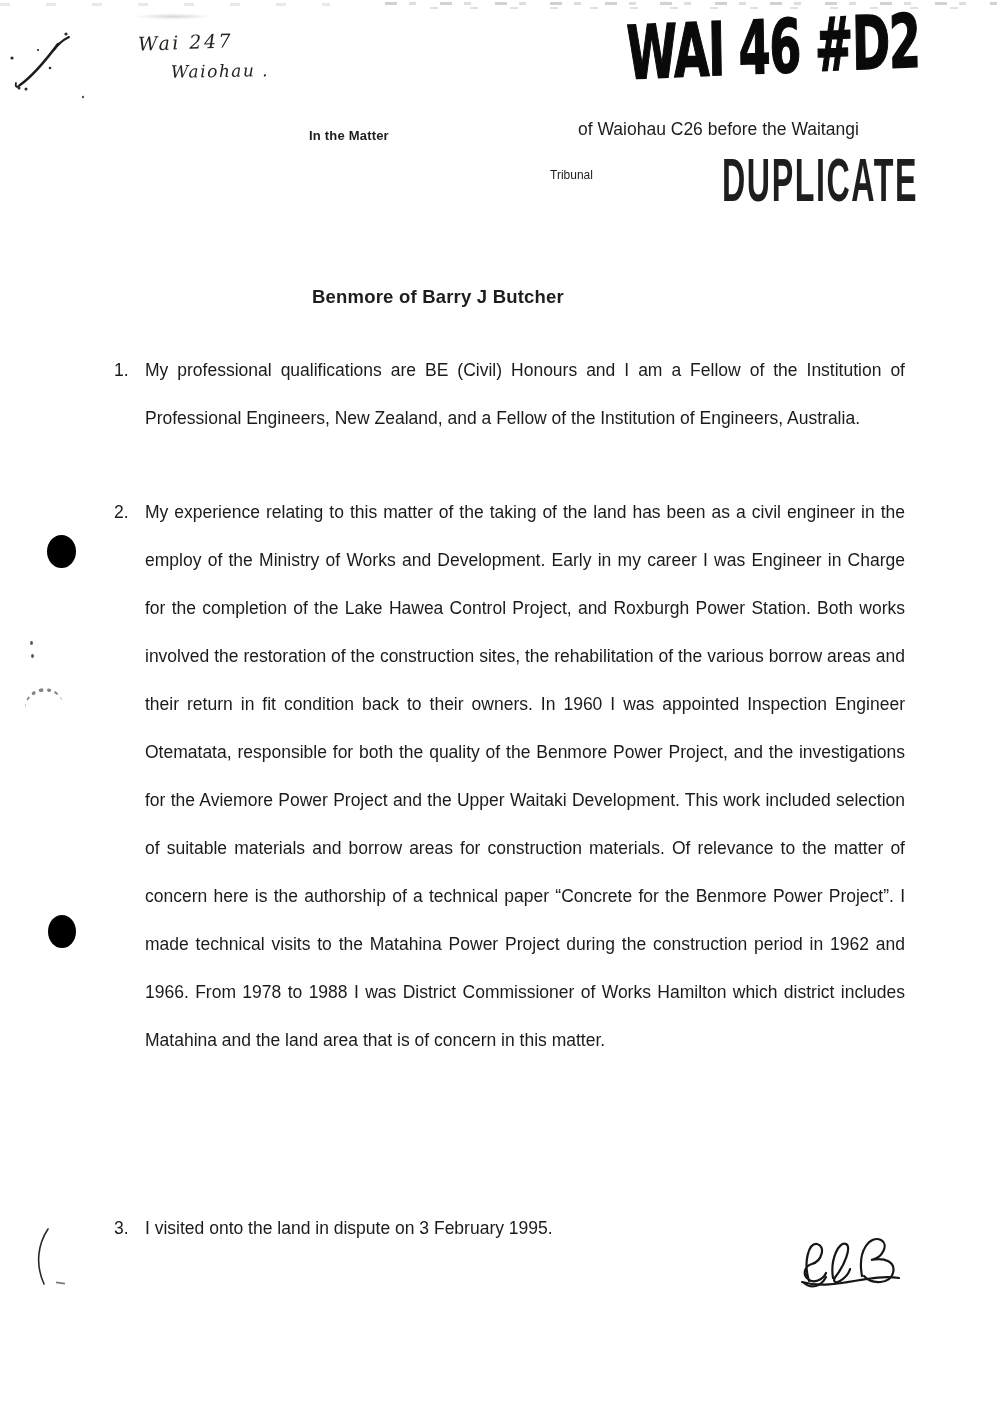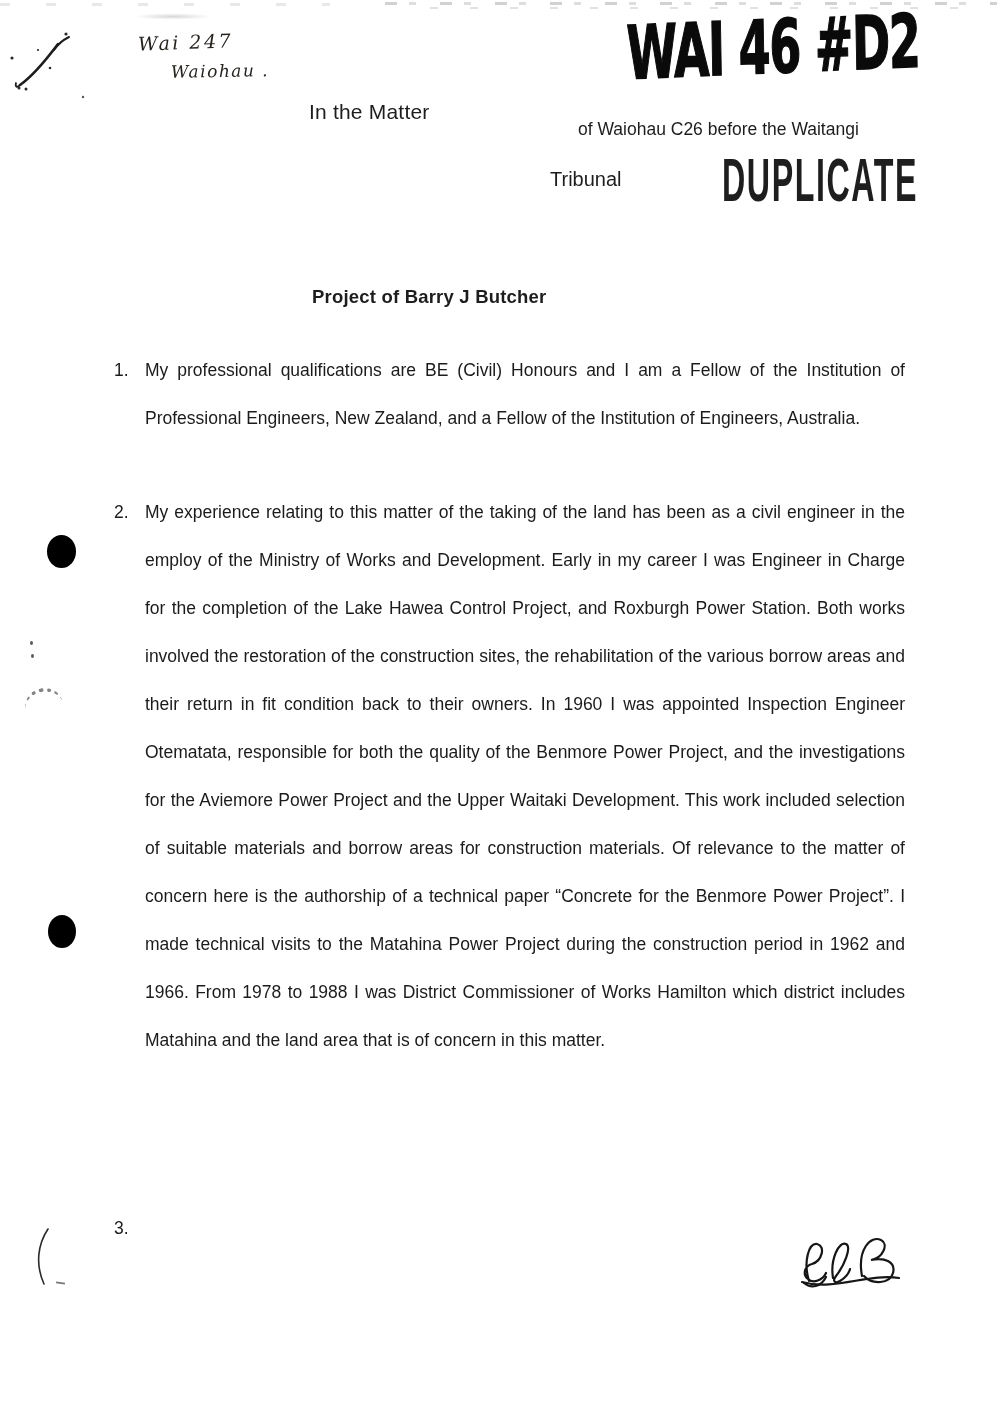--- a/index.html
+++ b/index.html
@@ -33,23 +33,23 @@
   
   .claim-mark{
     position:absolute;left:626px;top:16px;
     font-family:"DejaVu Sans",sans-serif;
     font-size:74px;font-weight:900;line-height:1;
     letter-spacing:-2px;white-space:nowrap;color:#0a0a0a;
     transform:scaleX(.62) rotate(-1.5deg);transform-origin:left top;
     -webkit-text-stroke:1.5px #0a0a0a;
   }
 
-  .matter-label{position:absolute;left:309px;top:100px;font-size:21px;font-weight:normal;letter-spacing:.2px;}
+  .matter-label{position:absolute;left:309px;top:128px;font-size:13px;font-weight:bold;letter-spacing:.2px;}
   .matter-1{position:absolute;left:578px;top:119px;font-size:17.5px;}
-  .matter-2{position:absolute;left:550px;top:168px;font-size:20px;}
+  .matter-2{position:absolute;left:550px;top:168px;font-size:12px;}
 
   
   .stamp{
     position:absolute;left:722px;top:149px;
     font-size:62px;font-weight:bold;line-height:1;
     letter-spacing:3px;white-space:nowrap;color:#1e1e1e;
     transform:scaleX(.52);transform-origin:left top;
   }
 
   .doc-title{position:absolute;left:312px;top:286px;font-size:18.5px;font-weight:bold;letter-spacing:.2px;}
@@ -112,34 +112,35 @@
   <div class="hw hw-1">Wai 247</div>
   <div class="hw hw-2">Waiohau .</div>
 
   <div class="claim-mark">WAI 46 #D2</div>
 
   <div class="matter-label">In the Matter</div>
   <div class="matter-1">of Waiohau C26 before the Waitangi</div>
   <div class="matter-2">Tribunal</div>
   <div class="stamp">DUPLICATE</div>
 
-  <div class="doc-title">Project of Barry J Butcher</div>
+  <div class="doc-title">Benmore of Barry J Butcher</div>
 
   <div class="para p1">
     <span class="pnum">1.</span>
     <span>My professional qualifications are BE (Civil) Honours and I am a Fellow of the Institution of Professional Engineers, New Zealand, and a Fellow of the Institution of Engineers, Australia.</span>
   </div>
 
   <div class="para p2">
     <span class="pnum">2.</span>
     <span>My experience relating to this matter of the taking of the land has been as a civil engineer in the employ of the Ministry of Works and Development. Early in my career I was Engineer in Charge for the completion of the Lake Hawea Control Project, and Roxburgh Power Station. Both works involved the restoration of the construction sites, the rehabilitation of the various borrow areas and their return in fit condition back to their owners. In 1960 I was appointed Inspection Engineer Otematata, responsible for both the quality of the Benmore Power Project, and the investigations for the Aviemore Power Project and the Upper Waitaki Development. This work included selection of suitable materials and borrow areas for construction materials. Of relevance to the matter of concern here is the authorship of a technical paper “Concrete for the Benmore Power Project”. I made technical visits to the Matahina Power Project during the construction period in 1962 and 1966. From 1978 to 1988 I was District Commissioner of Works Hamilton which district includes Matahina and the land area that is of concern in this matter.</span>
   </div>
 
   <div class="para p3">
     <span class="pnum">3.</span>
+    <span>I visited onto the land in dispute on 3 February 1995.</span>
   </div>
 
   <div class="punch punch-1"></div>
   <div class="punch punch-2"></div>
 
   <div class="smudge"></div>
   <div class="speck speck-1"></div>
   <div class="speck speck-2"></div>
   <div class="dash-mark"></div>
 

